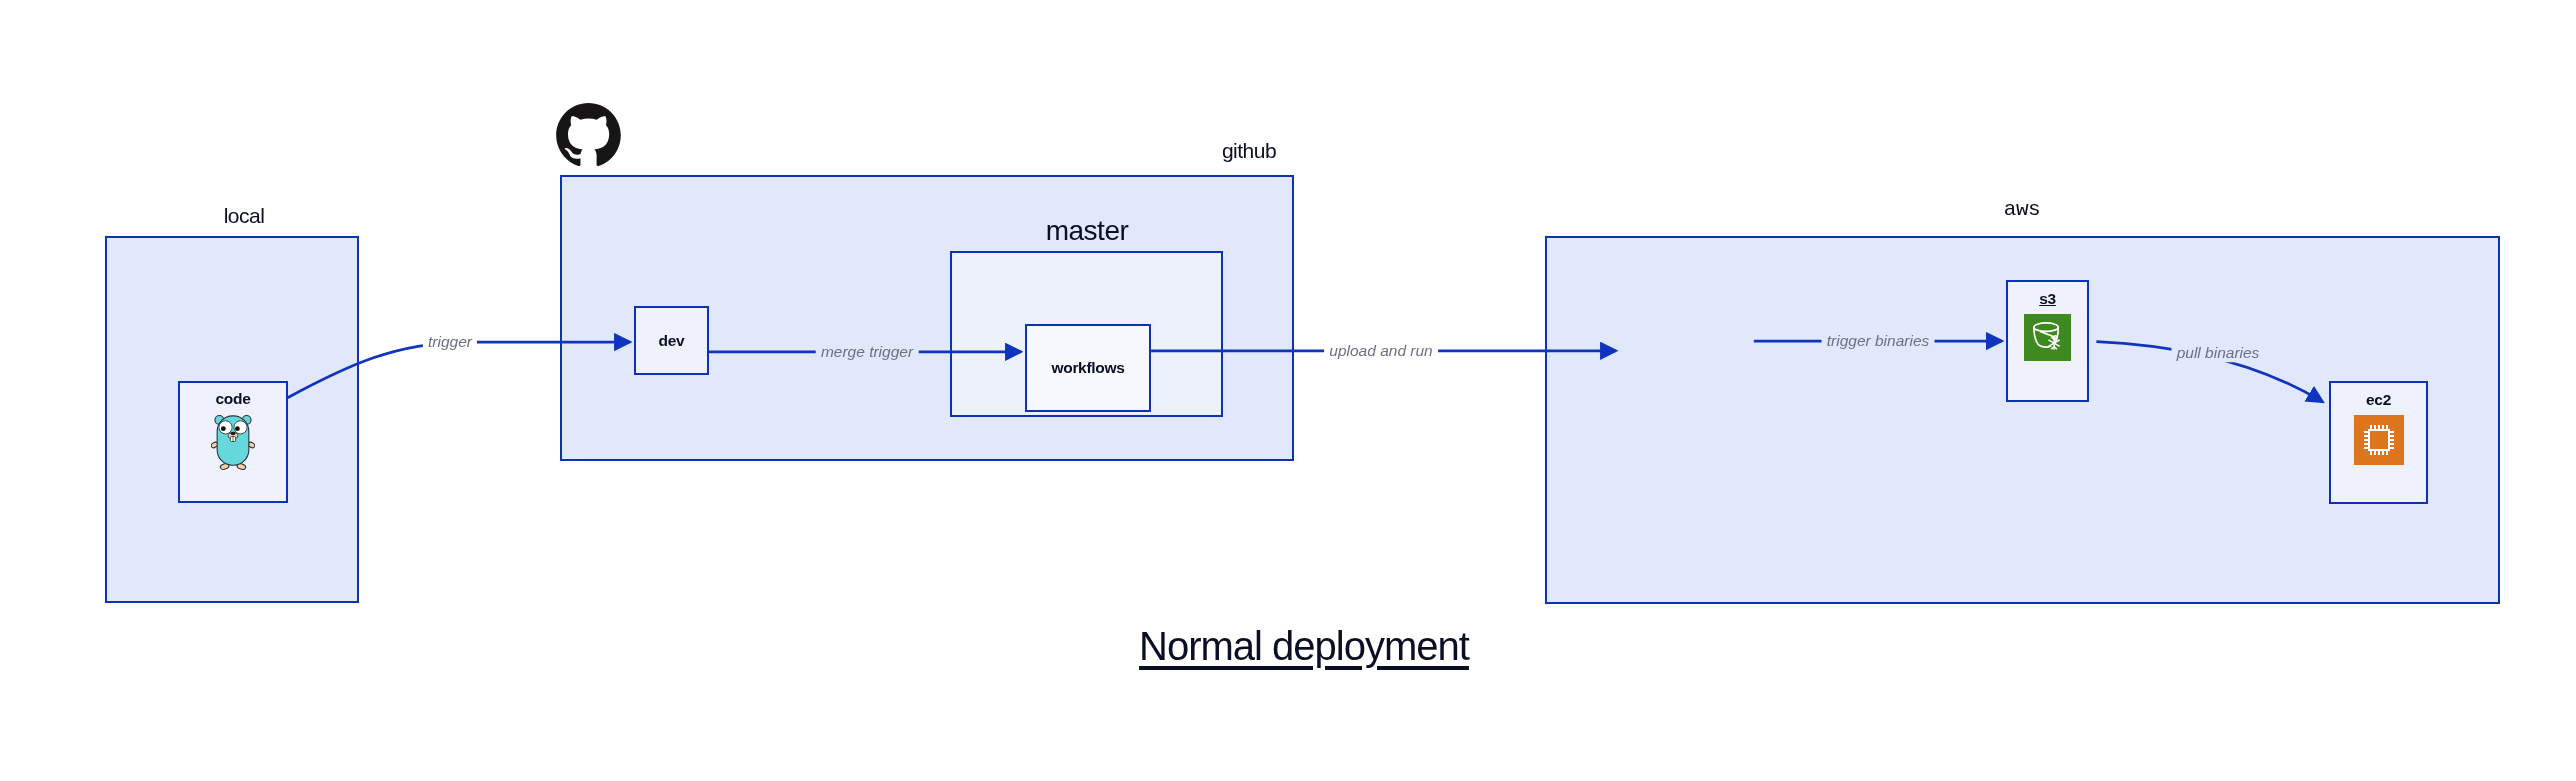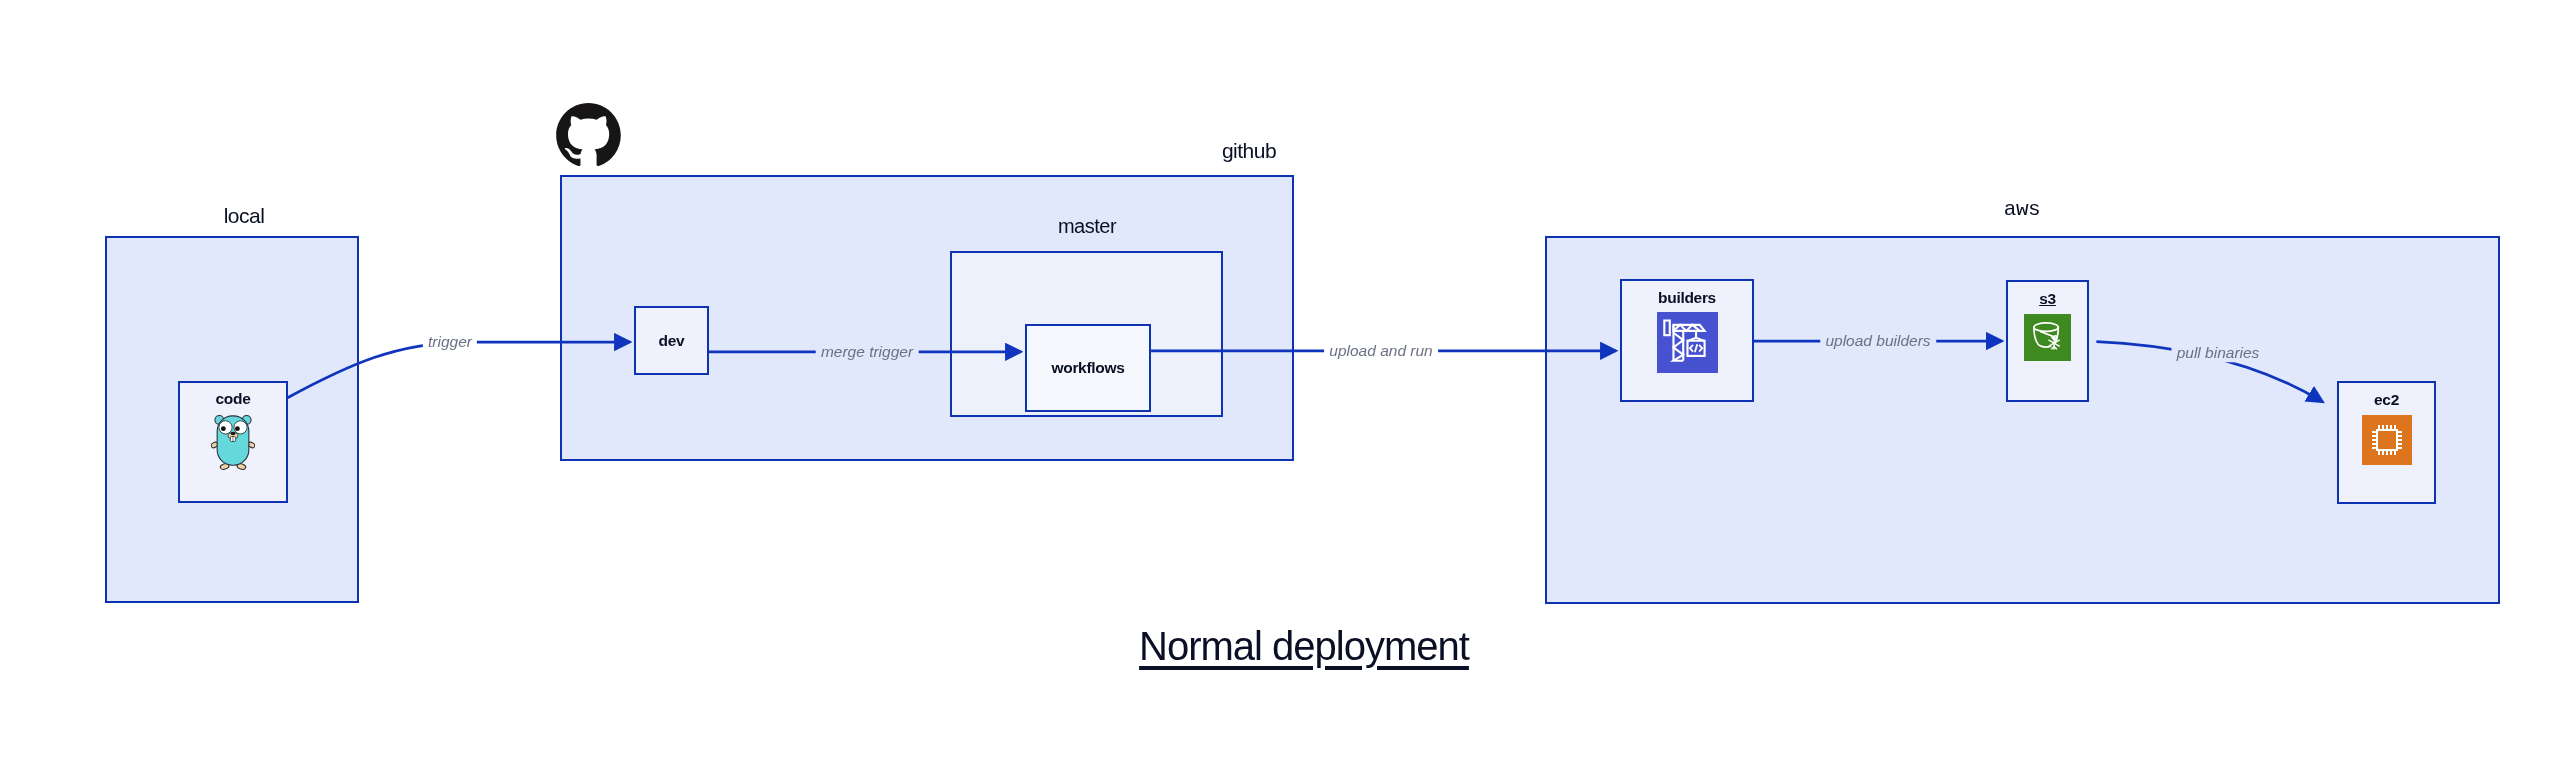--- a/index.html
+++ b/index.html
@@ -60,21 +60,21 @@
 
 <div id="canvas">
 
   <div class="box container-box" style="left:105px;top:236px;width:254px;height:367px;"></div>
   <div class="box container-box" style="left:560px;top:175px;width:734px;height:286px;"></div>
   <div class="box nested-box" style="left:950px;top:251px;width:273px;height:166px;"></div>
   <div class="box container-box" style="left:1545px;top:236px;width:955px;height:368px;"></div>
 
   <div class="container-label" style="left:244px;top:204px;">local</div>
   <div class="container-label" style="left:1249px;top:139px;">github</div>
-  <div class="container-label" style="left:1087px;top:215px;font-size:20px;">master</div>
+  <div class="container-label" style="left:1087px;top:215px;font-size:28px;">master</div>
   <div class="container-label" style="left:2022px;top:198px;font-family:Liberation Mono, monospace;">aws</div>
 
   <div id="octocat">
     <svg class="icon" width="65" height="63" viewBox="0 0 16 15.6" aria-hidden="true">
       <path fill="var(--octocat-black)" d="M8 0C3.58 0 0 3.58 0 8c0 3.54 2.29 6.53 5.47 7.59.4.07.55-.17.55-.38 0-.19-.01-.82-.01-1.49-2.01.37-2.53-.49-2.69-.94-.09-.23-.48-.94-.82-1.13-.28-.15-.68-.52-.01-.53.63-.01 1.08.58 1.23.82.72 1.21 1.87.87 2.33.66.07-.52.28-.87.51-1.07-1.78-.2-3.64-.89-3.64-3.95 0-.87.31-1.59.82-2.15-.08-.2-.36-1.02.08-2.12 0 0 .67-.21 2.2.82.64-.18 1.32-.27 2-.27s1.36.09 2 .27c1.53-1.04 2.2-.82 2.2-.82.44 1.1.16 1.92.08 2.12.51.56.82 1.27.82 2.15 0 3.07-1.87 3.75-3.65 3.95.29.25.54.73.54 1.48 0 1.07-.01 1.93-.01 2.2 0 .21.15.46.55.38A8.01 8.01 0 0 0 16 8c0-4.42-3.58-8-8-8Z"></path>
     </svg>
   </div>
 
   <div class="box leaf top" style="left:178px;top:381px;width:110px;height:122px;padding-top:7.2px;">
     <div class="leaf-label">code</div>
@@ -102,41 +102,20 @@
   </div>
 
   <div class="box leaf center" style="left:634px;top:306px;width:75px;height:69px;align-items:center;">
     <div class="leaf-label">dev</div>
   </div>
 
   <div class="box leaf center" style="left:1025px;top:324px;width:126px;height:88px;background:var(--inner-leaf-fill);">
     <div class="leaf-label">workflows</div>
   </div>
 
-  <div class="box leaf top" style="left:1620px;top:279px;width:134px;height:123px;padding-top:8.2px;">
-    <div class="leaf-label">builders</div>
-    <svg class="icon" width="61" height="61" viewBox="0 0 100 100" aria-hidden="true" style="margin-top:5.2px;">
-      <rect x="0" y="0" width="100" height="100" fill="var(--codebuild-indigo)"></rect>
-      <g stroke="#FFFFFF" stroke-width="3.5" fill="none">
-        <rect x="12" y="14" width="9" height="24"></rect>
-        <path d="M27 21 H70 L78 31 H27 Z"></path>
-        <path d="M27 31 L38 21 L48 31 L58 21 L70 31"></path>
-        <path d="M27 21 V80 M43 31 V80"></path>
-        <path d="M27 34 L43 46 L27 58 L43 70 L27 80 H43"></path>
-        <path d="M64 31 V42"></path>
-        <path d="M64 42 L52 47 M64 42 L76 47"></path>
-        <rect x="50" y="47" width="28" height="25"></rect>
-      </g>
-      <g stroke="#FFFFFF" stroke-width="3" fill="none">
-        <path d="M59 54 L54 59.5 L59 65"></path>
-        <path d="M69 54 L74 59.5 L69 65"></path>
-        <path d="M66 53 L62 66"></path>
-      </g>
-    </svg>
-  </div>
 
   <div class="box leaf top" style="left:2006px;top:280px;width:83px;height:122px;padding-top:8.2px;text-decoration:underline;">
     <div class="leaf-label">s3</div>
     <svg class="icon" width="47" height="47" viewBox="0 0 100 100" aria-hidden="true" style="margin-top:6.2px;">
       <rect x="0" y="0" width="100" height="100" fill="var(--s3-green)"></rect>
       <g stroke="#FFFFFF" stroke-width="3.5" fill="none">
         <ellipse cx="47" cy="28" rx="26" ry="9"></ellipse>
         <path d="M21 28 C21 44 25 58 31 66"></path>
         <path d="M73 28 C73 44 70 56 64 64"></path>
         <path d="M31 66 Q45 74 58 68"></path>
@@ -146,21 +125,21 @@
       <g stroke="#FFFFFF" stroke-width="3" fill="none">
         <path d="M64 48 V76"></path>
         <path d="M52 55 L76 69"></path>
         <path d="M52 69 L76 55"></path>
         <path d="M58 49 L64 55 L70 49"></path>
         <path d="M58 75 L64 69 L70 75"></path>
       </g>
     </svg>
   </div>
 
-  <div class="box leaf top" style="left:2329px;top:381px;width:99px;height:123px;padding-top:8.2px;margin-left:8px;">
+  <div class="box leaf top" style="left:2329px;top:381px;width:99px;height:123px;padding-top:8.2px;">
     <div class="leaf-label">ec2</div>
     <svg class="icon" width="50" height="50" viewBox="0 0 100 100" aria-hidden="true" style="margin-top:6.2px;">
       <rect x="0" y="0" width="100" height="100" fill="var(--ec2-orange)"></rect>
       <g stroke="#FFFFFF" stroke-width="4" fill="none">
         <rect x="30" y="30" width="40" height="40"></rect>
         <path d="M34 20 V30 M42 20 V30 M50 20 V30 M58 20 V30 M66 20 V30"></path>
         <path d="M34 70 V80 M42 70 V80 M50 70 V80 M58 70 V80 M66 70 V80"></path>
         <path d="M20 34 H30 M20 42 H30 M20 50 H30 M20 58 H30 M20 66 H30"></path>
         <path d="M70 34 H80 M70 42 H80 M70 50 H80 M70 58 H80 M70 66 H80"></path>
       </g>
@@ -176,19 +155,19 @@
     <path class="edge" d="M 558 772 C 680 706 770 666 900 664 L 1222 664" marker-end="url(#arrow)"></path>
     <path class="edge" d="M 1375 683 L 1981 683" marker-end="url(#arrow)"></path>
     <path class="edge" d="M 2234 681 L 3136 681" marker-end="url(#arrow)"></path>
     <path class="edge" d="M 3404 662 L 3885 662" marker-end="url(#arrow)"></path>
     <path class="edge" d="M 4069 663 C 4220 670 4380 702 4508 780" marker-end="url(#arrow)"></path>
   </svg>
 
   <div class="edge-label bg-white" style="left:450px;top:342px;">trigger</div>
   <div class="edge-label bg-container" style="left:867px;top:352px;">merge trigger</div>
   <div class="edge-label bg-white" style="left:1381px;top:351px;">upload and run</div>
-  <div class="edge-label bg-container" style="left:1878px;top:341px;">upload builders</div>
+  <div class="edge-label bg-container" style="left:1878px;top:341px;">trigger binaries</div>
   <div class="edge-label bg-container" style="left:2218px;top:353px;">pull binaries</div>
 
   <div id="title">Normal deployment</div>
 
 </div>
 
 
 </body></html>

